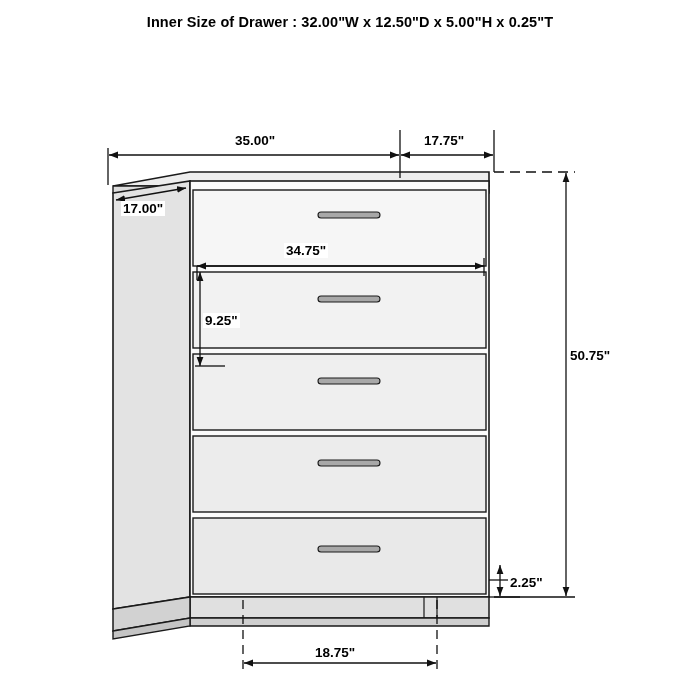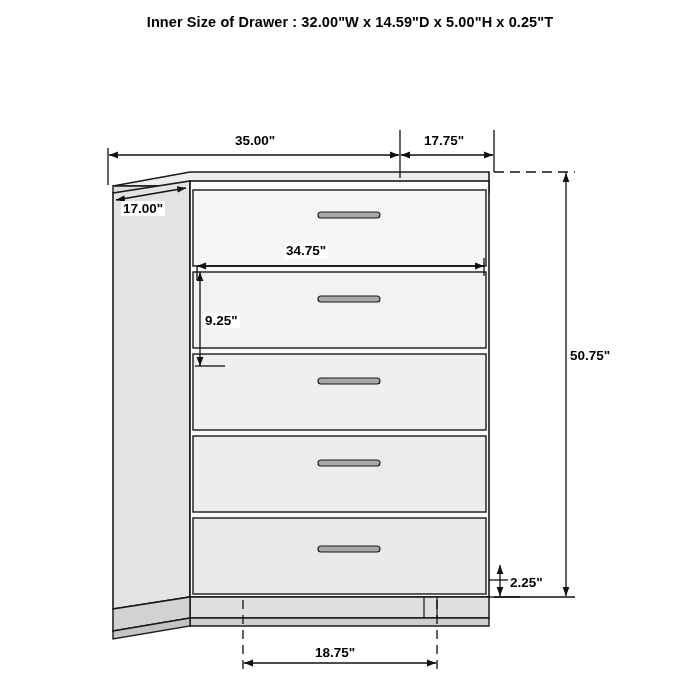--- a/index.html
+++ b/index.html
@@ -42,21 +42,21 @@
     background: #ffffff;
     padding: 0 2px;
     line-height: 15px;
   }
 </style>
 </head>
 <body>
 
 <div id="stage">
 
-  <div id="title">Inner Size of Drawer : 32.00"W x 14.59"D x 5.00"H x 0.25"T</div>
+  <div id="title">Inner Size of Drawer : 32.00"W x 12.50"D x 5.00"H x 0.25"T</div>
 
   <svg width="700" height="700" viewBox="0 0 700 700">
 
     <g>
 
       <polygon points="113,186 190,172 489,172 489,186" fill="#ededed" stroke="#1a1a1a" stroke-width="1.6"></polygon>
       <polygon points="113,186 489,186 489,193 113,193" fill="#dcdcdc" stroke="#1a1a1a" stroke-width="1.4"></polygon>
 
       <polygon points="113,193 190,181 190,597 113,609" fill="#e3e3e3" stroke="#1a1a1a" stroke-width="1.6"></polygon>
 

